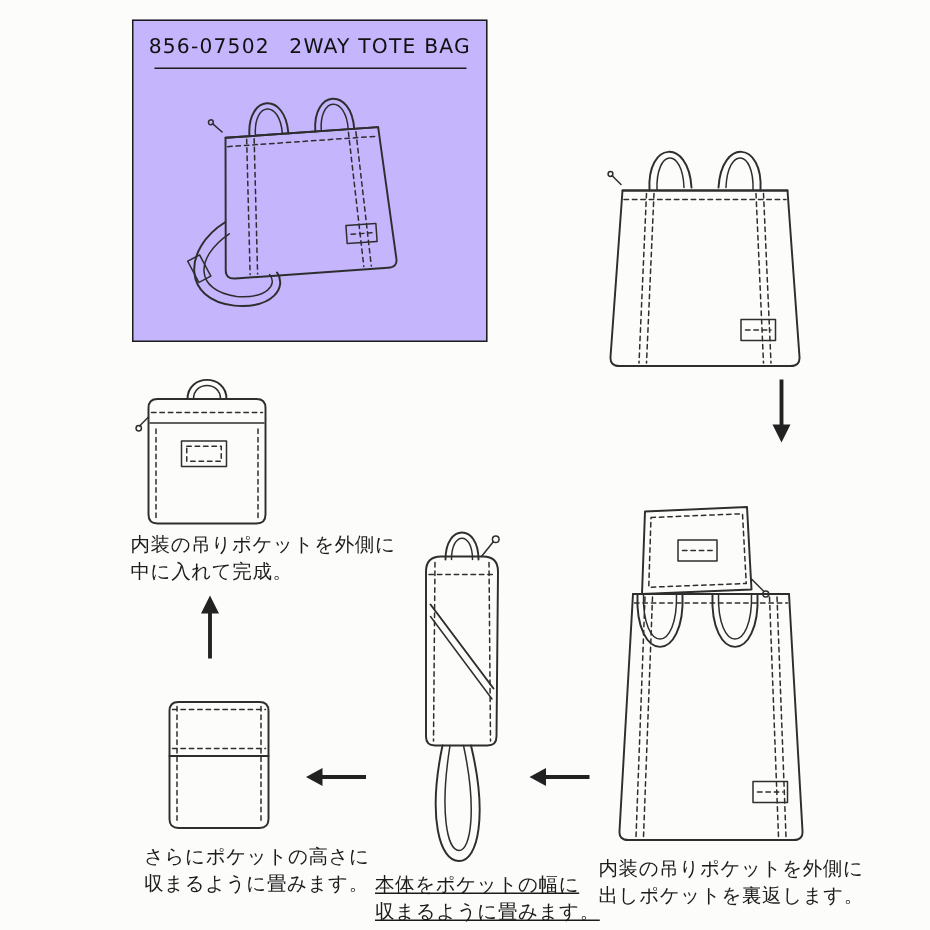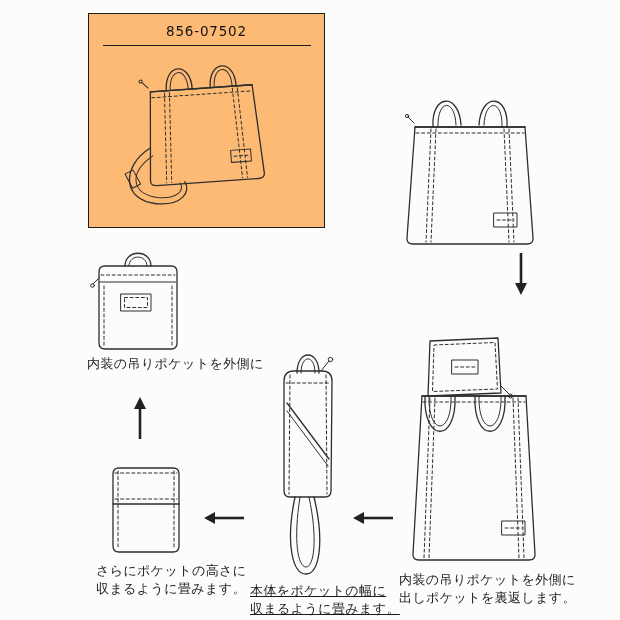--- a/index.html
+++ b/index.html
@@ -13,36 +13,37 @@
   .abs { position:absolute; }
   svg { display:block; overflow:visible; }
   .ink { stroke:#2e2e2e; fill:none; stroke-width:1.3; stroke-linecap:round; stroke-linejoin:round; }
   .thin { stroke-width:1; }
   .dash { stroke-dasharray:3 2.6; stroke-width:1; }
   .arrow-line { stroke:#222; stroke-width:2.6; stroke-linecap:butt; }
   .arrow-head { fill:#222; stroke:none; }
   .caption { font-size:13px; line-height:18px; letter-spacing:0.4px; color:#1c1c1c; white-space:nowrap; }
   .title-box {
     position:absolute; left:88px; top:13px; width:237px; height:215px;
-    border:1.6px solid #1c1c1c; background:#fdba74;
+    border:1.6px solid #1c1c1c; background:#c4b5fd;
   }
   .title-row {
     display:flex; justify-content:center; gap:13px;
     margin-top:9px; font-size:13.5px; letter-spacing:0.8px; color:#111;
   }
   .title-underline { width:208px; margin:6px auto 0; border-bottom:1.4px solid #1c1c1c; }
 </style>
 </head>
 <body>
 
 <div class="canvas">
 
   <div class="title-box">
     <div class="title-row">
       <span>856-07502</span>
+      <span>2WAY TOTE BAG</span>
     </div>
     <div class="title-underline"></div>
 
     <svg class="abs" style="left:22px; top:34px;" width="192" height="178" viewBox="0 0 192 178">
       <g transform="rotate(-4 96 80)">
 
         <path class="ink" d="M58,40 C58,12 84,12 84,40"></path>
         <path class="ink thin" d="M62,40 C62,17 80,17 80,40"></path>
         <path class="ink" d="M102,40 C102,12 128,12 128,40"></path>
         <path class="ink thin" d="M106,40 C106,17 124,17 124,40"></path>
@@ -193,15 +194,16 @@
     <g>
       <rect class="ink thin" x="31" y="48" width="30" height="17"></rect>
       <rect class="ink dash" x="34.5" y="51.5" width="23" height="10"></rect>
     </g>
     <path class="ink dash" d="M14,40 L14,100"></path>
     <path class="ink dash" d="M82,40 L82,100"></path>
   </svg>
 
   <div class="caption abs" style="left:87px; top:355px;">
     <div>内装の吊りポケットを外側に</div>
+    <div>中に入れて完成。</div>
   </div>
 
 </div>
 
 </body></html>

